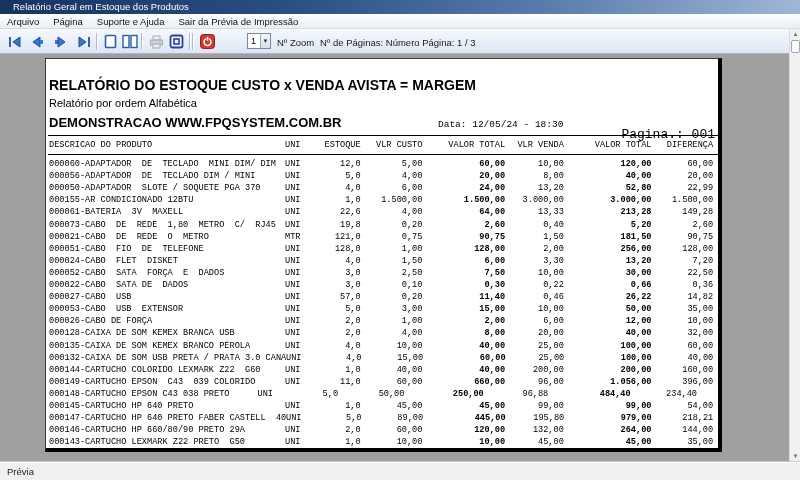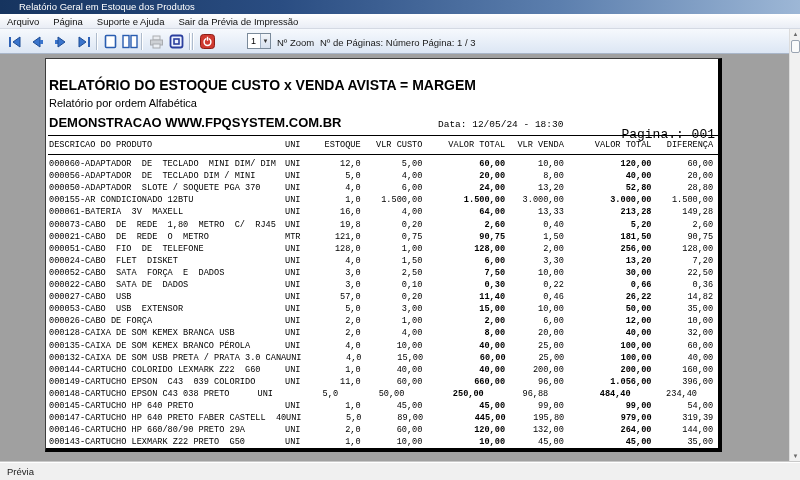--- a/index.html
+++ b/index.html
@@ -6,21 +6,21 @@
   html,body { width:800px; height:480px; }
   body {
     font-family:"Liberation Sans", sans-serif;
     width:800px; height:480px; position:relative; overflow:hidden;
     background:#a0a0a0;
   }
   
   .titlebar {
     position:absolute; left:0; top:0; width:800px; height:14px;
     background:linear-gradient(90deg,#16345f 0%,#2a4d82 35%,#5c7fae 70%,#9db7d6 100%);
-    color:#ffffff; font-size:9.5px; line-height:14px; padding-left:19px;
+    color:#ffffff; font-size:9.5px; line-height:14px; padding-left:13px;
     white-space:nowrap;
   }
   .menubar {
     position:absolute; left:0; top:14px; width:800px; height:15px;
     background:linear-gradient(#ffffff,#e9edf5);
     border-bottom:1px solid #d4d9e3;
     display:flex; align-items:center; font-size:9.5px; color:#111;
   }
   .menu-item { padding:0 7px; height:15px; line-height:15px; cursor:default; }
   .toolbar {
@@ -215,40 +215,40 @@
       <span class="c c4">VALOR TOTAL</span>
       <span class="c c5">VLR VENDA</span>
       <span class="c c6">VALOR TOTAL</span>
       <span class="c c7">DIFERENÇA</span>
       <span class="c c8">Margem%</span>
     </div>
     <div class="rule rule2"></div>
     <div id="rows-host">
         <div class="trow" style="top: 99px;"><span class="c c0">000060-ADAPTADOR  DE  TECLADO  MINI DIM/ DIM</span><span class="c c1">UNI</span><span class="c c2">12,0</span><span class="c c3">5,00</span><span class="c c4">60,00</span><span class="c c5">10,00</span><span class="c c6">120,00</span><span class="c c7">60,00</span><span class="c c8">100,00%</span></div>
         <div class="trow" style="top: 111.1px;"><span class="c c0">000056-ADAPTADOR  DE  TECLADO DIM / MINI</span><span class="c c1">UNI</span><span class="c c2">5,0</span><span class="c c3">4,00</span><span class="c c4">20,00</span><span class="c c5">8,00</span><span class="c c6">40,00</span><span class="c c7">20,00</span><span class="c c8">100,00%</span></div>
-        <div class="trow" style="top: 123.2px;"><span class="c c0">000050-ADAPTADOR  SLOTE / SOQUETE PGA 370</span><span class="c c1">UNI</span><span class="c c2">4,0</span><span class="c c3">6,00</span><span class="c c4">24,00</span><span class="c c5">13,20</span><span class="c c6">52,80</span><span class="c c7">28,80</span><span class="c c8">120,00%</span></div>
+        <div class="trow" style="top: 123.2px;"><span class="c c0">000050-ADAPTADOR  SLOTE / SOQUETE PGA 370</span><span class="c c1">UNI</span><span class="c c2">4,0</span><span class="c c3">6,00</span><span class="c c4">24,00</span><span class="c c5">13,20</span><span class="c c6">52,80</span><span class="c c7">22,99</span><span class="c c8">120,00%</span></div>
         <div class="trow" style="top: 135.3px;"><span class="c c0">000155-AR CONDICIONADO 12BTU</span><span class="c c1">UNI</span><span class="c c2">1,0</span><span class="c c3">1.500,00</span><span class="c c4">1.500,00</span><span class="c c5">3.000,00</span><span class="c c6">3.000,00</span><span class="c c7">1.500,00</span><span class="c c8">100,00%</span></div>
-        <div class="trow" style="top: 147.4px;"><span class="c c0">000061-BATERIA  3V  MAXELL</span><span class="c c1">UNI</span><span class="c c2">16,0</span><span class="c c3">4,00</span><span class="c c4">64,00</span><span class="c c5">13,33</span><span class="c c6">213,28</span><span class="c c7">149,28</span><span class="c c8">233,25%</span></div>
+        <div class="trow" style="top: 147.4px;"><span class="c c0">000061-BATERIA  3V  MAXELL</span><span class="c c1">UNI</span><span class="c c2">22,6</span><span class="c c3">4,00</span><span class="c c4">64,00</span><span class="c c5">13,33</span><span class="c c6">213,28</span><span class="c c7">149,28</span><span class="c c8">233,25%</span></div>
         <div class="trow" style="top: 159.5px;"><span class="c c0">000073-CABO  DE  REDE  1,80  METRO  C/  RJ45</span><span class="c c1">UNI</span><span class="c c2">19,8</span><span class="c c3">0,20</span><span class="c c4">2,60</span><span class="c c5">0,40</span><span class="c c6">5,20</span><span class="c c7">2,60</span><span class="c c8">100,00%</span></div>
         <div class="trow" style="top: 171.6px;"><span class="c c0">000021-CABO  DE  REDE  O  METRO</span><span class="c c1">MTR</span><span class="c c2">121,0</span><span class="c c3">0,75</span><span class="c c4">90,75</span><span class="c c5">1,50</span><span class="c c6">181,50</span><span class="c c7">90,75</span><span class="c c8">100,00%</span></div>
         <div class="trow" style="top: 183.7px;"><span class="c c0">000051-CABO  FIO  DE  TELEFONE</span><span class="c c1">UNI</span><span class="c c2">128,0</span><span class="c c3">1,00</span><span class="c c4">128,00</span><span class="c c5">2,00</span><span class="c c6">256,00</span><span class="c c7">128,00</span><span class="c c8">100,00%</span></div>
         <div class="trow" style="top: 195.8px;"><span class="c c0">000024-CABO  FLET  DISKET</span><span class="c c1">UNI</span><span class="c c2">4,0</span><span class="c c3">1,50</span><span class="c c4">6,00</span><span class="c c5">3,30</span><span class="c c6">13,20</span><span class="c c7">7,20</span><span class="c c8">120,00%</span></div>
         <div class="trow" style="top: 207.9px;"><span class="c c0">000052-CABO  SATA  FORÇA  E  DADOS</span><span class="c c1">UNI</span><span class="c c2">3,0</span><span class="c c3">2,50</span><span class="c c4">7,50</span><span class="c c5">10,00</span><span class="c c6">30,00</span><span class="c c7">22,50</span><span class="c c8">300,00%</span></div>
         <div class="trow" style="top: 220px;"><span class="c c0">000022-CABO  SATA DE  DADOS</span><span class="c c1">UNI</span><span class="c c2">3,0</span><span class="c c3">0,10</span><span class="c c4">0,30</span><span class="c c5">0,22</span><span class="c c6">0,66</span><span class="c c7">0,36</span><span class="c c8">120,00%</span></div>
         <div class="trow" style="top: 232.1px;"><span class="c c0">000027-CABO  USB</span><span class="c c1">UNI</span><span class="c c2">57,0</span><span class="c c3">0,20</span><span class="c c4">11,40</span><span class="c c5">0,46</span><span class="c c6">26,22</span><span class="c c7">14,82</span><span class="c c8">130,00%</span></div>
         <div class="trow" style="top: 244.2px;"><span class="c c0">000053-CABO  USB  EXTENSOR</span><span class="c c1">UNI</span><span class="c c2">5,0</span><span class="c c3">3,00</span><span class="c c4">15,00</span><span class="c c5">10,00</span><span class="c c6">50,00</span><span class="c c7">35,00</span><span class="c c8">233,33%</span></div>
         <div class="trow" style="top: 256.3px;"><span class="c c0">000026-CABO DE FORÇA</span><span class="c c1">UNI</span><span class="c c2">2,0</span><span class="c c3">1,00</span><span class="c c4">2,00</span><span class="c c5">6,00</span><span class="c c6">12,00</span><span class="c c7">10,00</span><span class="c c8">500,00%</span></div>
         <div class="trow" style="top: 268.4px;"><span class="c c0">000128-CAIXA DE SOM KEMEX BRANCA USB</span><span class="c c1">UNI</span><span class="c c2">2,0</span><span class="c c3">4,00</span><span class="c c4">8,00</span><span class="c c5">20,00</span><span class="c c6">40,00</span><span class="c c7">32,00</span><span class="c c8">400,00%</span></div>
         <div class="trow" style="top: 280.5px;"><span class="c c0">000135-CAIXA DE SOM KEMEX BRANCO PÉROLA</span><span class="c c1">UNI</span><span class="c c2">4,0</span><span class="c c3">10,00</span><span class="c c4">40,00</span><span class="c c5">25,00</span><span class="c c6">100,00</span><span class="c c7">60,00</span><span class="c c8">150,00%</span></div>
         <div class="trow" style="top: 292.6px;"><span class="c c0">000132-CAIXA DE SOM USB PRETA / PRATA 3.0 CANA</span><span class="c c1">UNI</span><span class="c c2">4,0</span><span class="c c3">15,00</span><span class="c c4">60,00</span><span class="c c5">25,00</span><span class="c c6">100,00</span><span class="c c7">40,00</span><span class="c c8">66,67%</span></div>
         <div class="trow" style="top: 304.7px;"><span class="c c0">000144-CARTUCHO COLORIDO LEXMARK Z22  G60</span><span class="c c1">UNI</span><span class="c c2">1,0</span><span class="c c3">40,00</span><span class="c c4">40,00</span><span class="c c5">200,00</span><span class="c c6">200,00</span><span class="c c7">160,00</span><span class="c c8">400,00%</span></div>
         <div class="trow" style="top: 316.8px;"><span class="c c0">000149-CARTUCHO EPSON  C43  039 COLORIDO</span><span class="c c1">UNI</span><span class="c c2">11,0</span><span class="c c3">60,00</span><span class="c c4">660,00</span><span class="c c5">96,00</span><span class="c c6">1.056,00</span><span class="c c7">396,00</span><span class="c c8">60,00%</span></div>
         <div class="trow" style="top: 328.9px; gap: 28px;"><span class="c c0">000148-CARTUCHO EPSON C43 038 PRETO</span><span class="c c1">UNI</span><span class="c c2">5,0</span><span class="c c3">50,00</span><span class="c c4">250,00</span><span class="c c5">96,88</span><span class="c c6">484,40</span><span class="c c7">234,40</span><span class="c c8">93,76%</span></div>
         <div class="trow" style="top: 341px;"><span class="c c0">000145-CARTUCHO HP 640 PRETO</span><span class="c c1">UNI</span><span class="c c2">1,0</span><span class="c c3">45,00</span><span class="c c4">45,00</span><span class="c c5">99,00</span><span class="c c6">99,00</span><span class="c c7">54,00</span><span class="c c8">120,00%</span></div>
-        <div class="trow" style="top: 353.1px;"><span class="c c0">000147-CARTUCHO HP 640 PRETO FABER CASTELL  40</span><span class="c c1">UNI</span><span class="c c2">5,0</span><span class="c c3">89,00</span><span class="c c4">445,00</span><span class="c c5">195,80</span><span class="c c6">979,00</span><span class="c c7">319,39</span><span class="c c8">120,00%</span></div>
+        <div class="trow" style="top: 353.1px;"><span class="c c0">000147-CARTUCHO HP 640 PRETO FABER CASTELL  40</span><span class="c c1">UNI</span><span class="c c2">5,0</span><span class="c c3">89,00</span><span class="c c4">445,00</span><span class="c c5">195,80</span><span class="c c6">979,00</span><span class="c c7">218,21</span><span class="c c8">120,00%</span></div>
         <div class="trow" style="top: 365.2px;"><span class="c c0">000146-CARTUCHO HP 660/80/90 PRETO 29A</span><span class="c c1">UNI</span><span class="c c2">2,0</span><span class="c c3">60,00</span><span class="c c4">120,00</span><span class="c c5">132,00</span><span class="c c6">264,00</span><span class="c c7">144,00</span><span class="c c8">120,00%</span></div>
         <div class="trow" style="top: 377.3px;"><span class="c c0">000143-CARTUCHO LEXMARK Z22 PRETO  G50</span><span class="c c1">UNI</span><span class="c c2">1,0</span><span class="c c3">10,00</span><span class="c c4">10,00</span><span class="c c5">45,00</span><span class="c c6">45,00</span><span class="c c7">35,00</span><span class="c c8">350,00%</span></div>
       </div>
     <div class="frag frag1"></div>
     <div class="frag frag2"></div>
   </div>
 </div>
 
 <div class="vscroll">
   <div class="vs-btn vs-up">▲</div>

